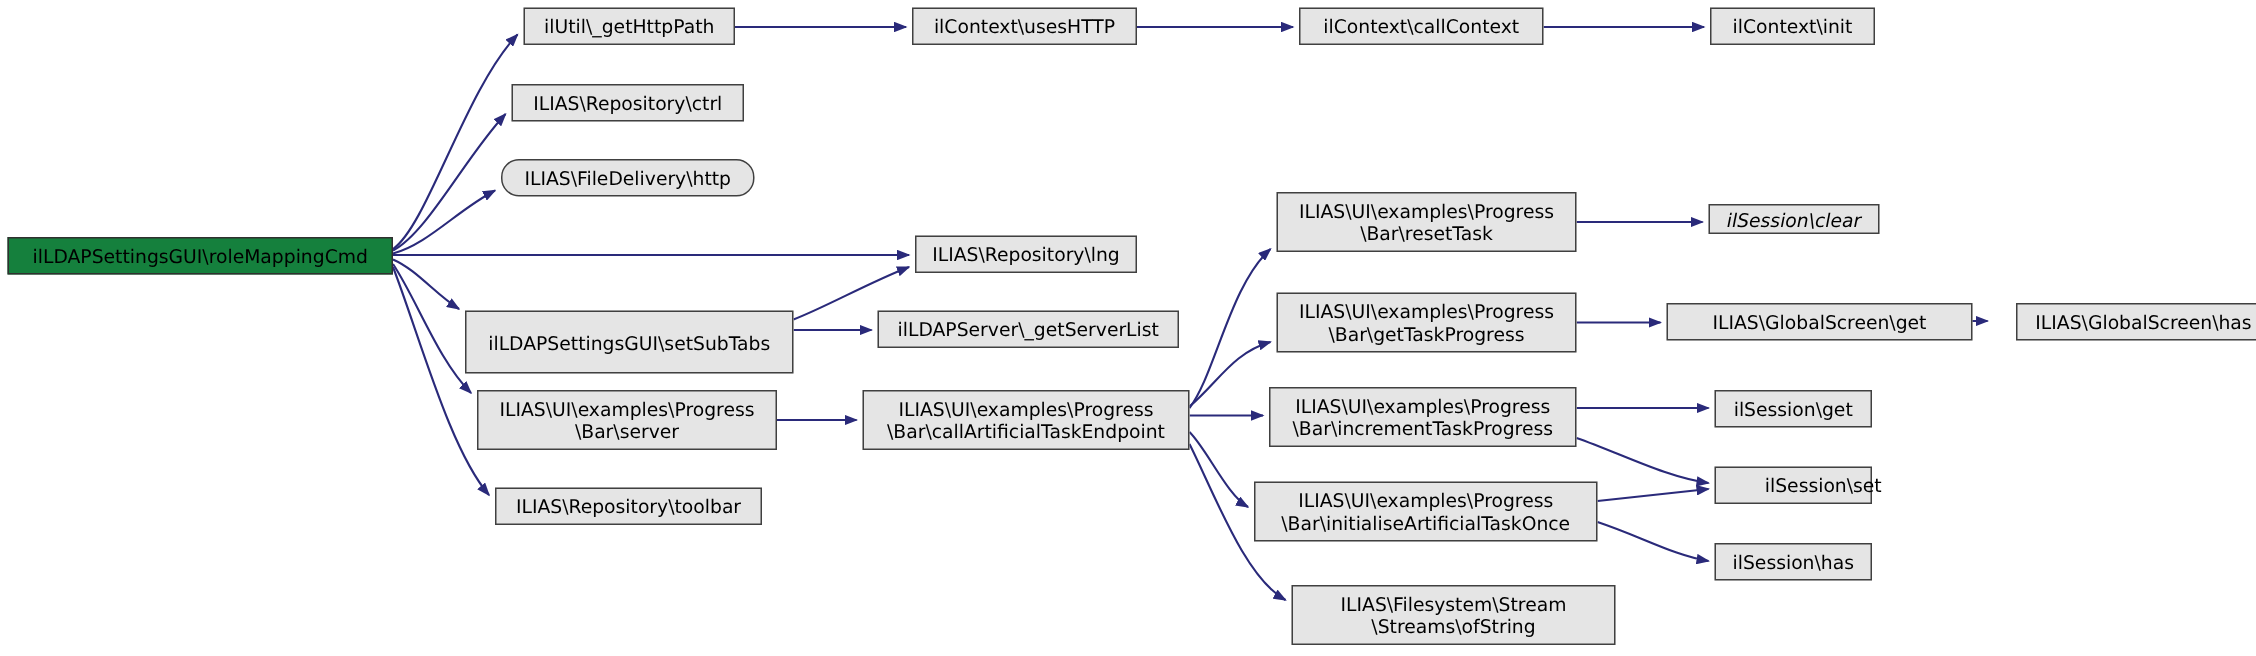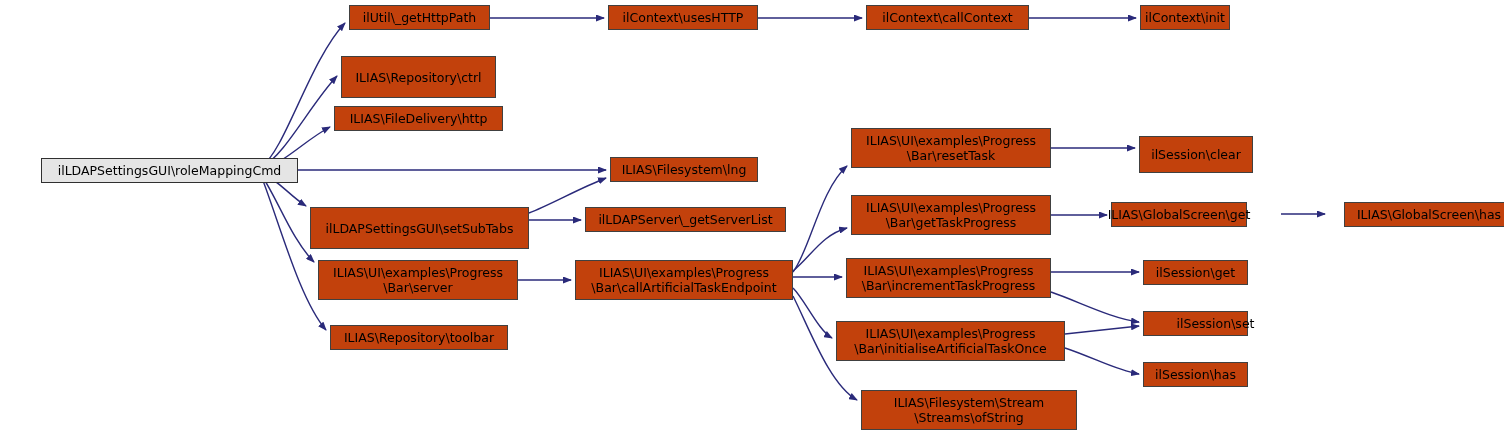--- a/index.html
+++ b/index.html
@@ -21,36 +21,35 @@
     left: 0;
     top: 0;
     width: 1504px;
     height: 437px;
     pointer-events: none;
   }
   .node {
     position: absolute;
     box-sizing: border-box;
     border: 1px solid #404040;
-    background: #c2410c;
+    background: #e5e5e5;
     color: #000000;
     display: flex;
     align-items: center;
     justify-content: center;
     text-align: center;
     font-size: 12.5px;
     line-height: 15px;
     letter-spacing: 0px;
     white-space: pre;
     z-index: 2;
   }
   .node.root {
-    background: #e5e5e5;
+    background: #15803d;
     border-color: #303030;
-    margin-left: 36px;
   }
 </style>
 </head>
 <body>
 
 <div id="canvas">
   <svg id="edges" viewBox="0 0 1504 437" xmlns="http://www.w3.org/2000/svg">
     <defs>
       <marker id="arrow" markerWidth="9" markerHeight="7" refX="8" refY="3.5" orient="auto" markerUnits="userSpaceOnUse">
         <polygon points="0 0, 9 3.5, 0 7" fill="#2a2a7a"></polygon>
@@ -82,41 +81,41 @@
         <path d="M 1051,292 C 1080,302 1110,318 1139,322" fill="none" stroke="#2a2a7a" stroke-width="1.4" marker-end="url(#arrow)"></path>
         <path d="M 1065,334 L 1139,326" fill="none" stroke="#2a2a7a" stroke-width="1.4" marker-end="url(#arrow)"></path>
         <path d="M 1065,348 C 1095,358 1115,370 1139,374" fill="none" stroke="#2a2a7a" stroke-width="1.4" marker-end="url(#arrow)"></path>
       </g>
   </svg>
   <div id="nodes">
       <div class="node root" style="left: 5px; top: 158px; width: 257px; height: 25px;">ilLDAPSettingsGUI\roleMappingCmd</div>
       <div class="node" style="left: 349px; top: 5px; width: 141px; height: 25px;">ilUtil\_getHttpPath</div>
       <div class="node" style="left: 608px; top: 5px; width: 150px; height: 25px;">ilContext\usesHTTP</div>
       <div class="node" style="left: 866px; top: 5px; width: 163px; height: 25px;">ilContext\callContext</div>
-      <div class="node" style="left: 1140px; top: 5px; width: 90px; height: 25px;">ilContext\init</div>
-      <div class="node" style="left: 341px; top: 56px; width: 155px; height: 42px;">ILIAS\Repository\ctrl</div>
-      <div class="node" style="left: 334px; top: 106px; width: 169px; height: 25px;">ILIAS\FileDelivery\http</div>
-      <div class="node" style="left: 610px; top: 157px; width: 148px; height: 25px;">ILIAS\Filesystem\lng</div>
+      <div class="node" style="left: 1140px; top: 5px; width: 110px; height: 25px;">ilContext\init</div>
+      <div class="node" style="left: 341px; top: 56px; width: 155px; height: 25px;">ILIAS\Repository\ctrl</div>
+      <div class="node" style="left: 334px; top: 106px; width: 169px; height: 25px; border-radius: 12px;">ILIAS\FileDelivery\http</div>
+      <div class="node" style="left: 610px; top: 157px; width: 148px; height: 25px;">ILIAS\Repository\lng</div>
       <div class="node" style="left: 310px; top: 207px; width: 219px; height: 42px;">ilLDAPSettingsGUI\setSubTabs</div>
       <div class="node" style="left: 585px; top: 207px; width: 201px; height: 25px;">ilLDAPServer\_getServerList</div>
       <div class="node" style="left: 318px; top: 260px; width: 200px; height: 40px;">ILIAS\UI\examples\Progress
 \Bar\server</div>
       <div class="node" style="left: 330px; top: 325px; width: 178px; height: 25px;">ILIAS\Repository\toolbar</div>
       <div class="node" style="left: 575px; top: 260px; width: 218px; height: 40px;">ILIAS\UI\examples\Progress
 \Bar\callArtificialTaskEndpoint</div>
       <div class="node" style="left: 851px; top: 128px; width: 200px; height: 40px;">ILIAS\UI\examples\Progress
 \Bar\resetTask</div>
       <div class="node" style="left: 851px; top: 195px; width: 200px; height: 40px;">ILIAS\UI\examples\Progress
 \Bar\getTaskProgress</div>
       <div class="node" style="left: 846px; top: 258px; width: 205px; height: 40px;">ILIAS\UI\examples\Progress
 \Bar\incrementTaskProgress</div>
       <div class="node" style="left: 836px; top: 321px; width: 229px; height: 40px;">ILIAS\UI\examples\Progress
 \Bar\initialiseArtificialTaskOnce</div>
       <div class="node" style="left: 861px; top: 390px; width: 216px; height: 40px;">ILIAS\Filesystem\Stream
 \Streams\ofString</div>
-      <div class="node" style="left: 1139px; top: 136px; width: 114px; height: 37px;">ilSession\clear</div>
-      <div class="node" style="left: 1111px; top: 202px; width: 136px; height: 25px;">ILIAS\GlobalScreen\get</div>
+      <div class="node" style="left: 1139px; top: 136px; width: 114px; height: 20px; font-style: italic;">ilSession\clear</div>
+      <div class="node" style="left: 1111px; top: 202px; width: 204px; height: 25px;">ILIAS\GlobalScreen\get</div>
       <div class="node" style="left: 1329px; top: 202px; width: 170px; height: 25px; margin-left: 15px;">ILIAS\GlobalScreen\has</div>
       <div class="node" style="left: 1143px; top: 260px; width: 105px; height: 25px;">ilSession\get</div>
       <div class="node" style="left: 1143px; top: 311px; width: 105px; height: 25px; padding-left: 40px;">ilSession\set</div>
       <div class="node" style="left: 1143px; top: 362px; width: 105px; height: 25px;">ilSession\has</div>
     </div>
 </div>
 
 </body></html>

